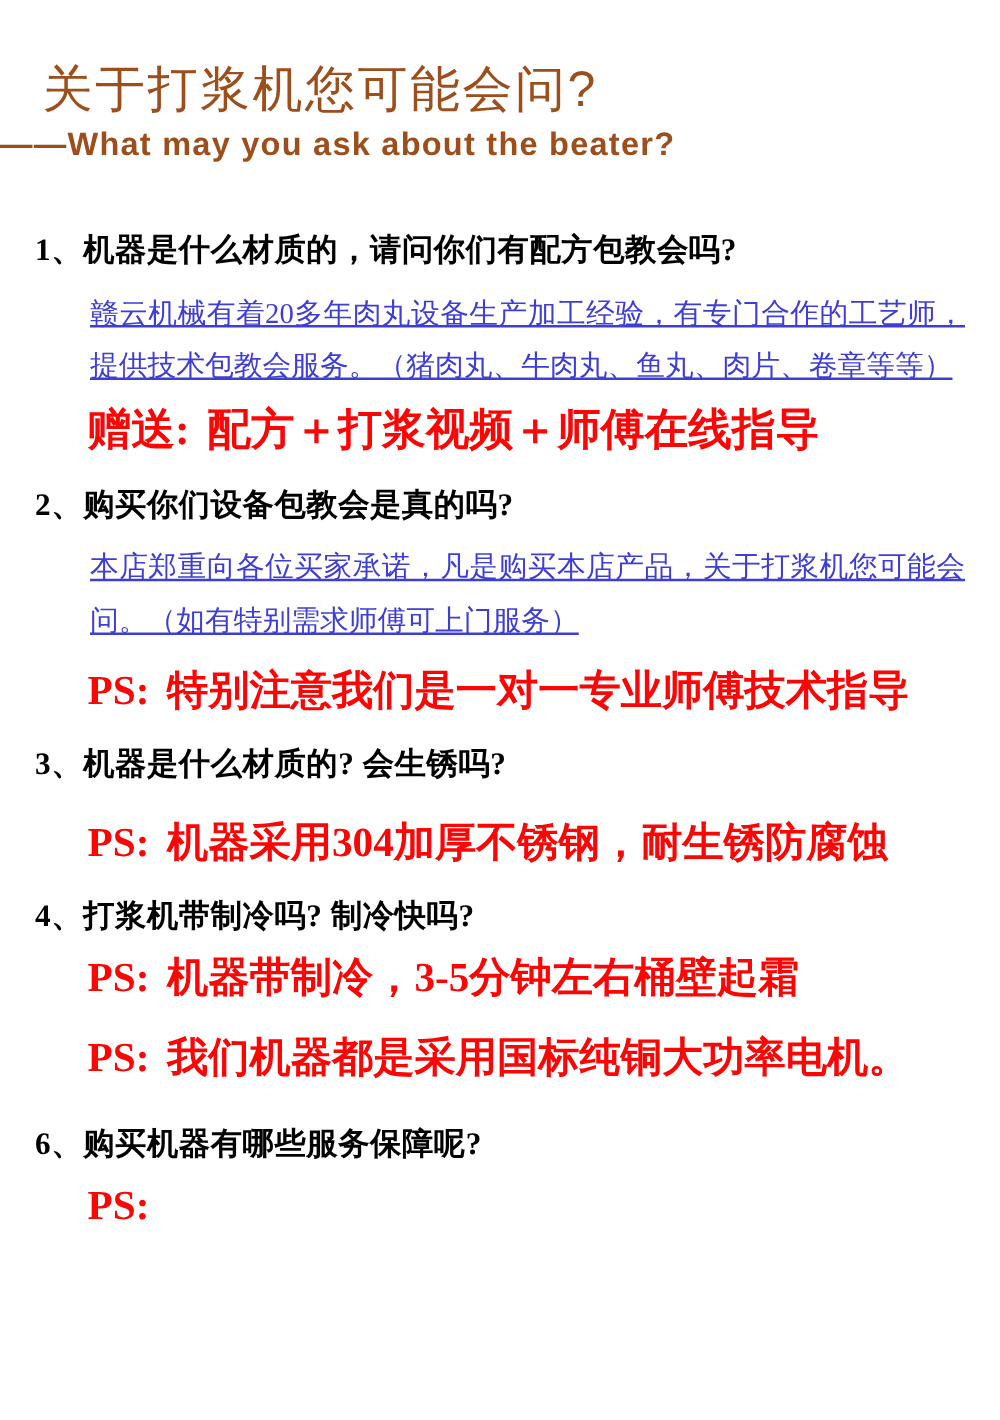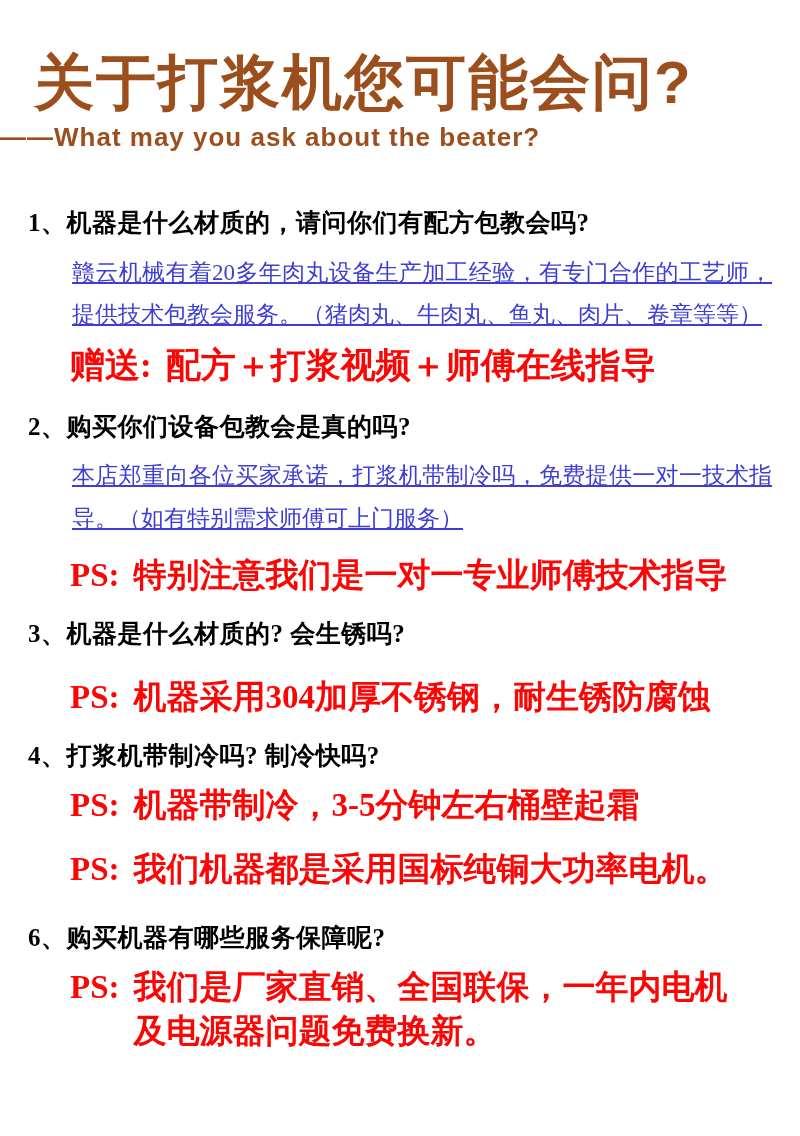--- a/index.html
+++ b/index.html
@@ -2,22 +2,22 @@
 <html><head>
 <meta charset="utf-8">
 <style>
   html,body { margin:0; padding:0; background:#ffffff; }
   body { width:800px; height:1136px; font-family:"Liberation Serif", serif; }
   .page { position:relative; width:800px; height:1136px; overflow:hidden; background:#ffffff; }
 
   .title {
     margin:50px 0 0 34px;
     font-family:"Liberation Sans", sans-serif;
-    font-weight:bold;
-    font-size:60px;
+    font-weight:normal;
+    font-size:40px;
     line-height:1.1;
     letter-spacing:2px;
     color:#9c4f1c;
   }
   .subtitle {
     margin-top:6px;
     padding-right:24px;
     text-align:left;
     font-family:"Liberation Sans", sans-serif;
     font-weight:600;
@@ -72,21 +72,21 @@
       <div class="q"><span>1、</span><span>机器是什么材质的，请问你们有配方包教会吗?</span></div>
       <div class="note">赣云机械有着20多年肉丸设备生产加工经验，有专门合作的工艺师，提供技术包教会服务。（猪肉丸、牛肉丸、鱼丸、肉片、卷章等等）</div>
       <div class="answer big">
         <span class="prefix">赠送:</span>
         <span class="text">配方＋打浆视频＋师傅在线指导</span>
       </div>
     </div>
 
     <div class="faq-item">
       <div class="q"><span>2、</span><span>购买你们设备包教会是真的吗?</span></div>
-      <div class="note gap-sm">本店郑重向各位买家承诺，打浆机带制冷吗，免费提供一对一技术指导。（如有特别需求师傅可上门服务）</div>
+      <div class="note gap-sm">本店郑重向各位买家承诺，凡是购买本店产品，关于打浆机您可能会问。（如有特别需求师傅可上门服务）</div>
       <div class="answer">
         <span class="prefix">PS:</span>
         <span class="text">特别注意我们是一对一专业师傅技术指导</span>
       </div>
     </div>
 
     <div class="faq-item">
       <div class="q"><span>3、</span><span>机器是什么材质的? 会生锈吗?</span></div>
       <div class="answer" style="margin-top:26px;">
         <span class="prefix">PS:</span>
@@ -106,18 +106,17 @@
       <div class="answer">
         <span class="prefix">PS:</span>
         <span class="text">我们机器都是采用国标纯铜大功率电机。</span>
       </div>
     </div>
 
     <div class="faq-item">
       <div class="q" style="margin-top:30px;"><span>6、</span><span>购买机器有哪些服务保障呢?</span></div>
       <div class="answer">
         <span class="prefix">PS:</span>
-        <span class="text">我们是厂家直销、全国联保，一年内电机及电源器问题免费换新。</span>
       </div>
     </div>
 
   </div>
 </div>
 
 </body></html>

